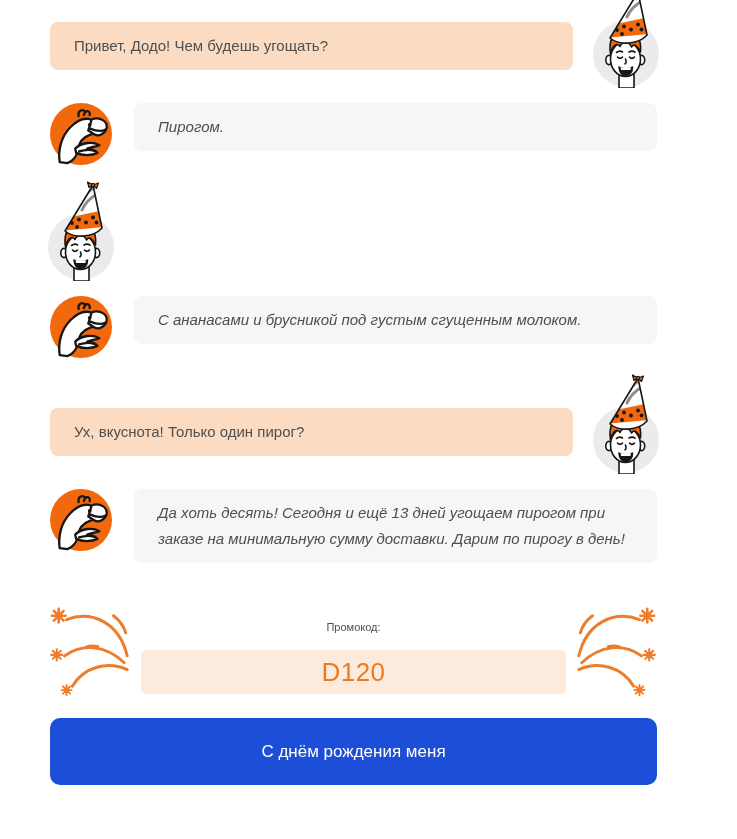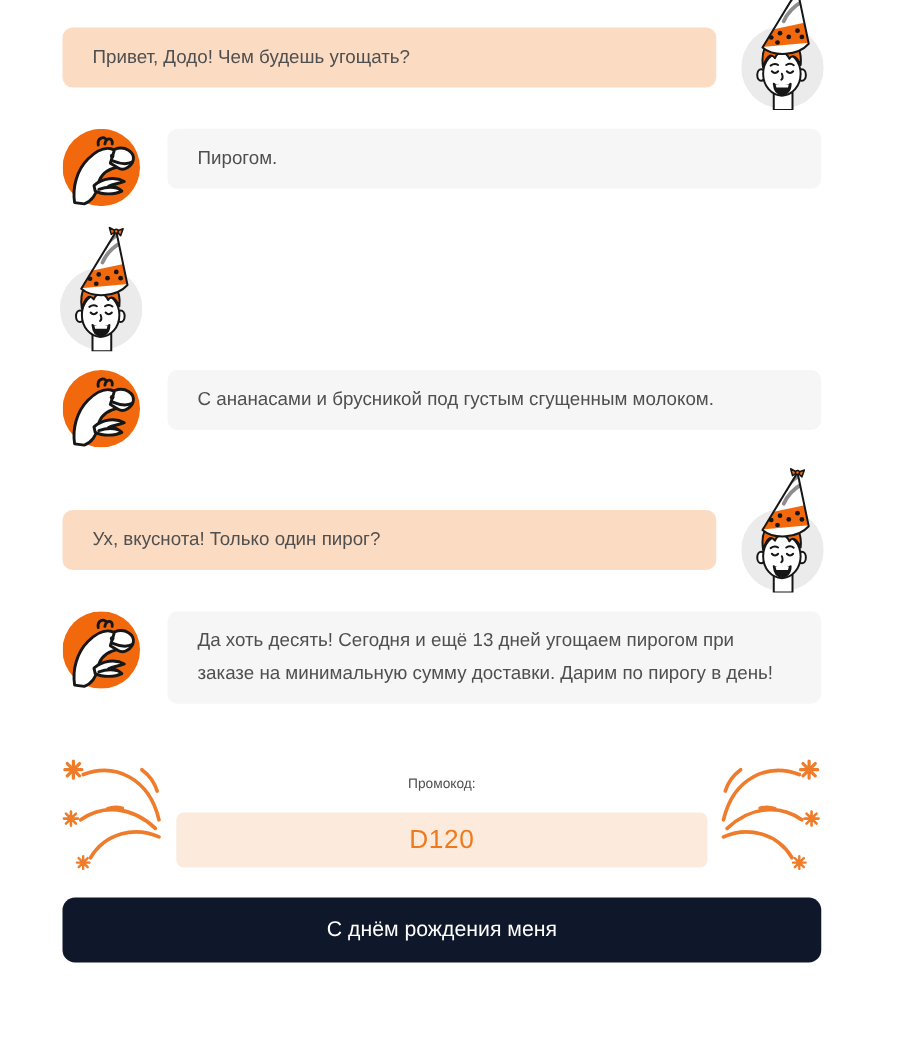--- a/index.html
+++ b/index.html
@@ -16,38 +16,38 @@
   .row.m-sm{margin-top:19px;}
   .row.m-lg{margin-top:50px;}
   .bubble{
     flex:1;
     padding:11px 24px;
     font-size:15px;line-height:26px;
     border-radius:8px;
     box-sizing:border-box;
   }
   .bubble.incoming{background:#FBDCC3;margin-right:22px;}
-  .bubble.reply{background:#F6F6F6;}
+  .bubble.reply{background:#F6F6F6;font-style:italic;}
   .avatar{position:relative;width:62px;height:62px;flex:0 0 62px;}
   .avatar.dodo{margin-right:22px;}
   .avatar.party svg{position:absolute;left:-2px;top:-34px;width:66px;height:100px;}
   .avatar.dodo svg{position:absolute;left:0;top:0;width:62px;height:62px;}
   .promo-label{
     margin-top:54px;text-align:center;
     font-size:11px;line-height:20px;color:#4f4f4f;
   }
   .promo-box{
     margin:13px auto 0 auto;width:425px;height:44px;
     background:#FCEBDD;border-radius:6px;
     display:flex;align-items:center;justify-content:center;
-    font-size:21px;color:#EF7A1E;letter-spacing:0.5px;
+    font-size:26px;color:#EF7A1E;letter-spacing:0.5px;
   }
   .cta{
-    margin-top:24px;width:607px;height:52px;
-    background:#0f172a;border:none;border-radius:10px;
+    margin-top:24px;width:607px;height:67px;
+    background:#1d4ed8;border:none;border-radius:10px;
     color:#ffffff;font-size:17px;font-family:"Liberation Sans",sans-serif;
     display:flex;align-items:center;justify-content:center;
     cursor:pointer;
   }
   .fw{position:absolute;width:90px;height:98px;top:600px;}
   .fw.left{left:46px;}
   .fw.right{left:570px;transform:scaleX(-1);}
   .defs-holder{position:absolute;width:0;height:0;overflow:hidden;}
 </style>
 </head>

